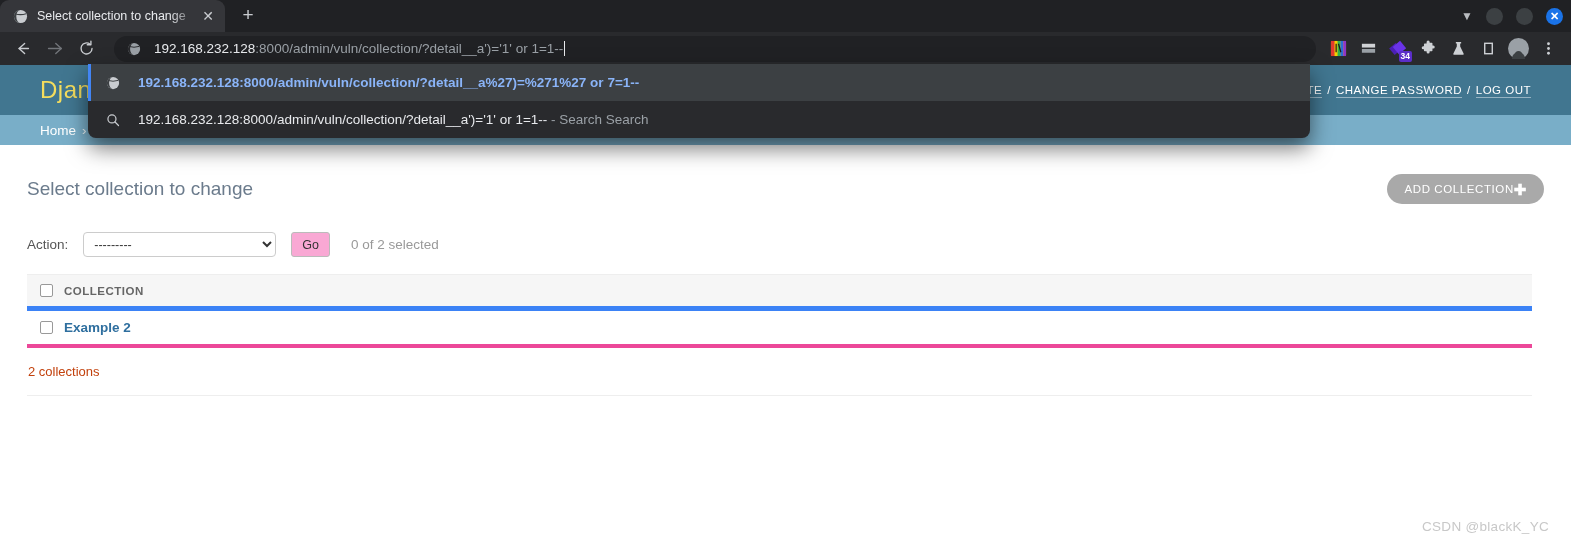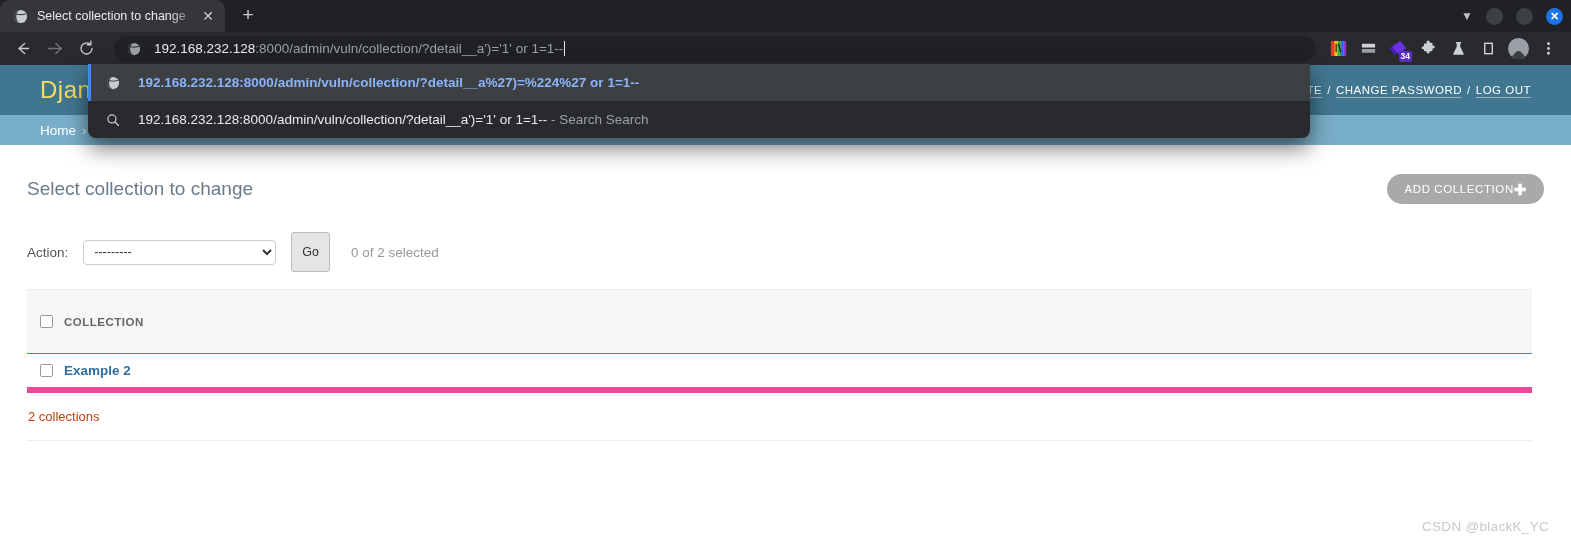--- a/index.html
+++ b/index.html
@@ -156,34 +156,34 @@
 
   .actionbar { display: flex; align-items: center; gap: 15px; margin-top: 25px;
     font-size: 13.5px; }
   .actionbar .lbl { color: #555; }
   .dj-select {
     width: 193px; height: 25px; font-size: 12.5px;
     border: 1px solid #ccc; border-radius: 4px; padding: 0 6px;
     background: #fff; color: #333; font-family: "Liberation Sans", sans-serif;
   }
   .gobtn {
-    height: 40px; padding: 0 10px; font-size: 12.5px;
-    background: #e5e5e5; border: 1px solid #bbb; border-radius: 3px; color: #333;
+    height: 25px; padding: 0 10px; font-size: 12.5px;
+    background: #f9a8d4; border: 1px solid #bbb; border-radius: 3px; color: #333;
     font-family: "Liberation Sans", sans-serif;
   }
   .selcount { color: #999; margin-left: 6px; }
 
   .dj-table { width: 1505px; margin-top: 17px; border-collapse: collapse;
     font-size: 13px; }
   .dj-table th {
-    background: #f6f6f6; border-top: 1px solid #eee; border-bottom: 1px solid #3b82f6;
-    text-align: left; padding: 25px 0; font-size: 11.5px; color: #666;
+    background: #f6f6f6; border-top: 1px solid #eee; border-bottom: 5px solid #3b82f6;
+    text-align: left; padding: 9px 0; font-size: 11.5px; color: #666;
     letter-spacing: .5px; font-weight: bold;
   }
-  .dj-table td { padding: 9px 0; border-bottom: 6px solid #ec4899; }
+  .dj-table td { padding: 9px 0; border-bottom: 4px solid #ec4899; }
   .dj-table .ck { width: 37px; padding-left: 13px; }
   .dj-table tr.alt td { background: #f9f9f9; }
   .dj-table a { color: #2f6f9f; font-weight: bold; text-decoration: none; font-size: 13.5px; }
   input[type=checkbox] {
     width: 13px; height: 13px; appearance: none; -webkit-appearance: none;
     border: 1px solid #999; border-radius: 2px; background: #fff; vertical-align: -2px;
   }
   .rowcount { font-size: 13px; color: #c2410c; margin-top: 16px; padding-left: 1px; }
   .hr { width: 1505px; border-top: 1px solid #eee; margin-top: 16px; }
 
@@ -369,21 +369,21 @@
 
   <div class="omni-dropdown">
     <div class="sugg selected">
       <span class="sugg-icon">
         <svg width="14" height="14" viewBox="0 0 16 16">
           <circle cx="8" cy="8" r="7" fill="#c9ccd0"></circle>
           <path d="M8 1 A7 7 0 0 0 8 15 A4.5 7 0 0 1 8 1" fill="#3c4043"></path>
           <path d="M2 5 Q8 7 14 5" stroke="#3c4043" stroke-width="1.1" fill="none"></path>
         </svg>
       </span>
-      <span class="sugg-text">192.168.232.128:8000/admin/vuln/collection/?detail__a%27)=%224%27 or 1=1--</span>
+      <span class="sugg-text">192.168.232.128:8000/admin/vuln/collection/?detail__a%27)=%271%27 or 7=1--</span>
     </div>
     <div class="sugg">
       <span class="sugg-icon">
         <svg width="14" height="14" viewBox="0 0 16 16">
           <circle cx="6.8" cy="6.8" r="4.6" stroke="#c9ccd0" stroke-width="1.4" fill="none"></circle>
           <line x1="10.3" y1="10.3" x2="14.3" y2="14.3" stroke="#c9ccd0" stroke-width="1.4" stroke-linecap="round"></line>
         </svg>
       </span>
       <span class="sugg-text"><span class="plain">192.168.232.128:8000/admin/vuln/collection/?detail__a')='1' or 1=1--</span><span class="muted"> - Search Search</span></span>
     </div>

